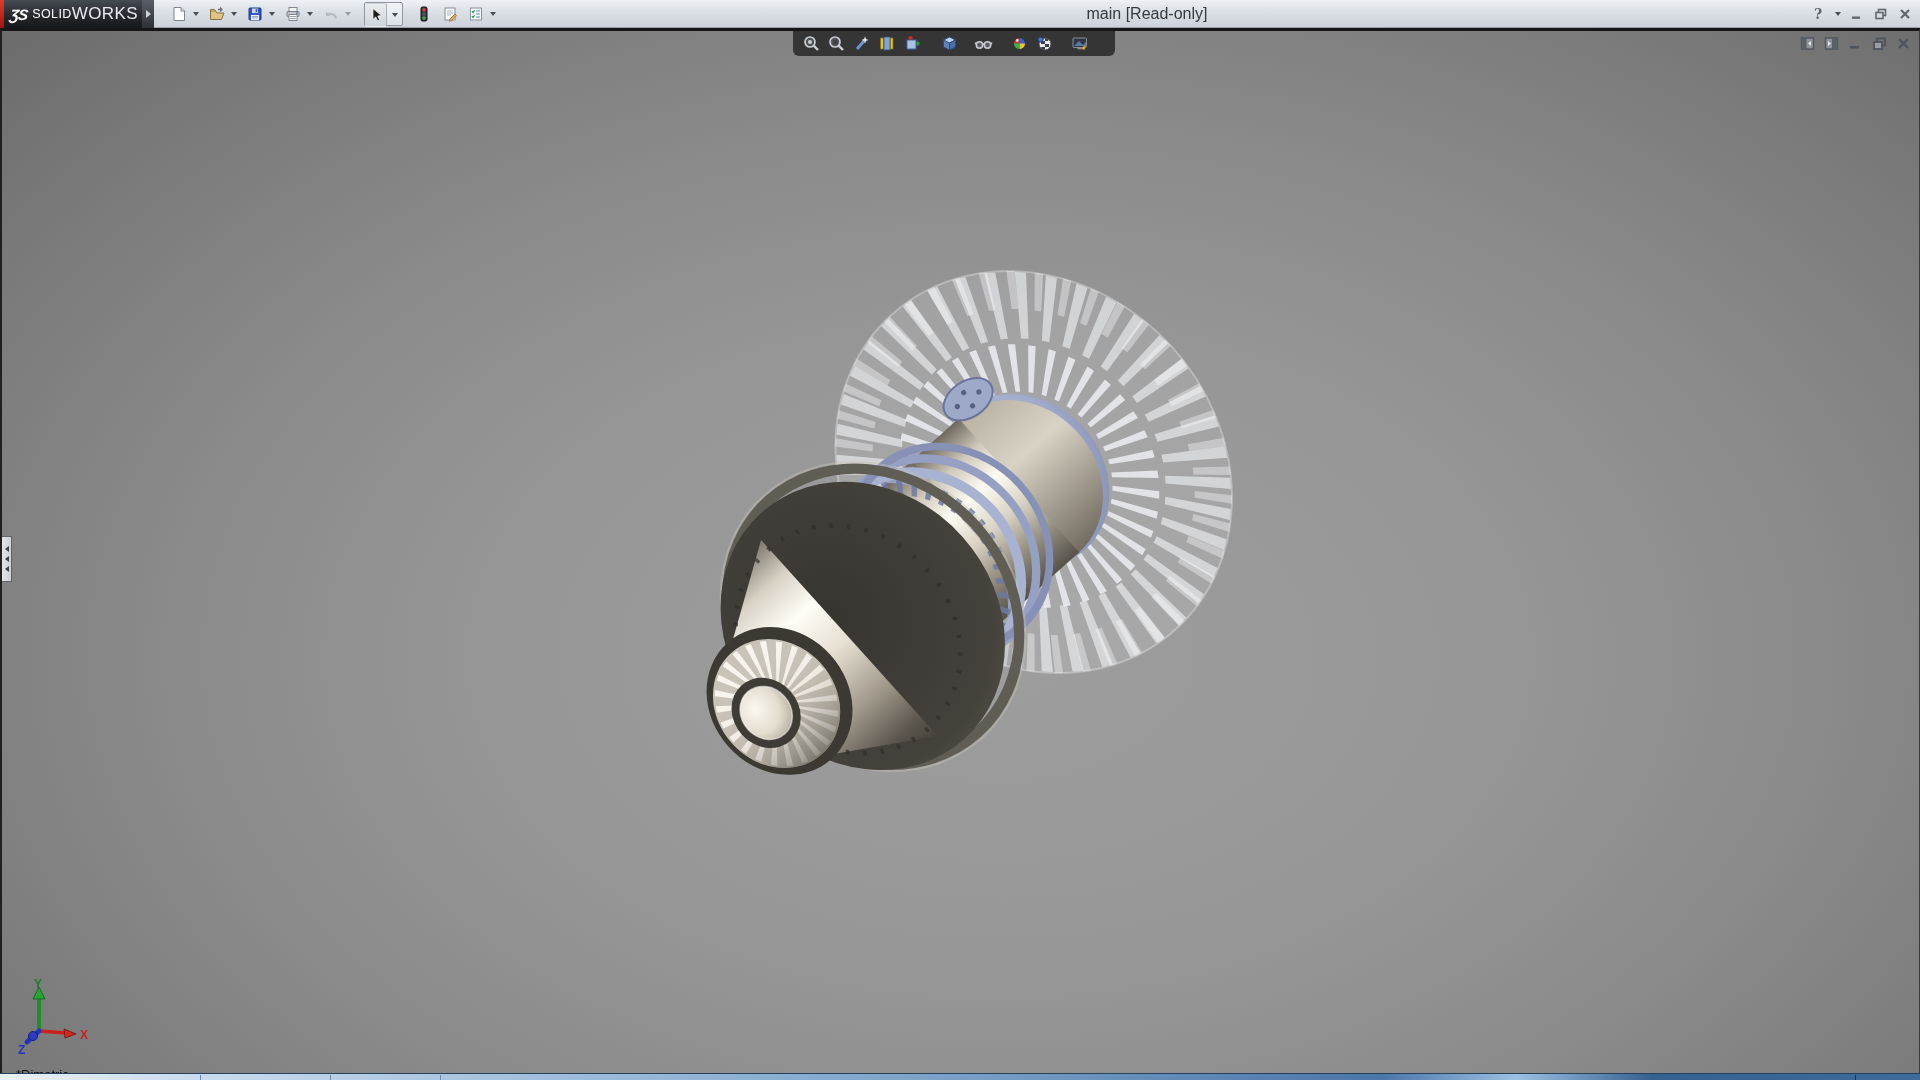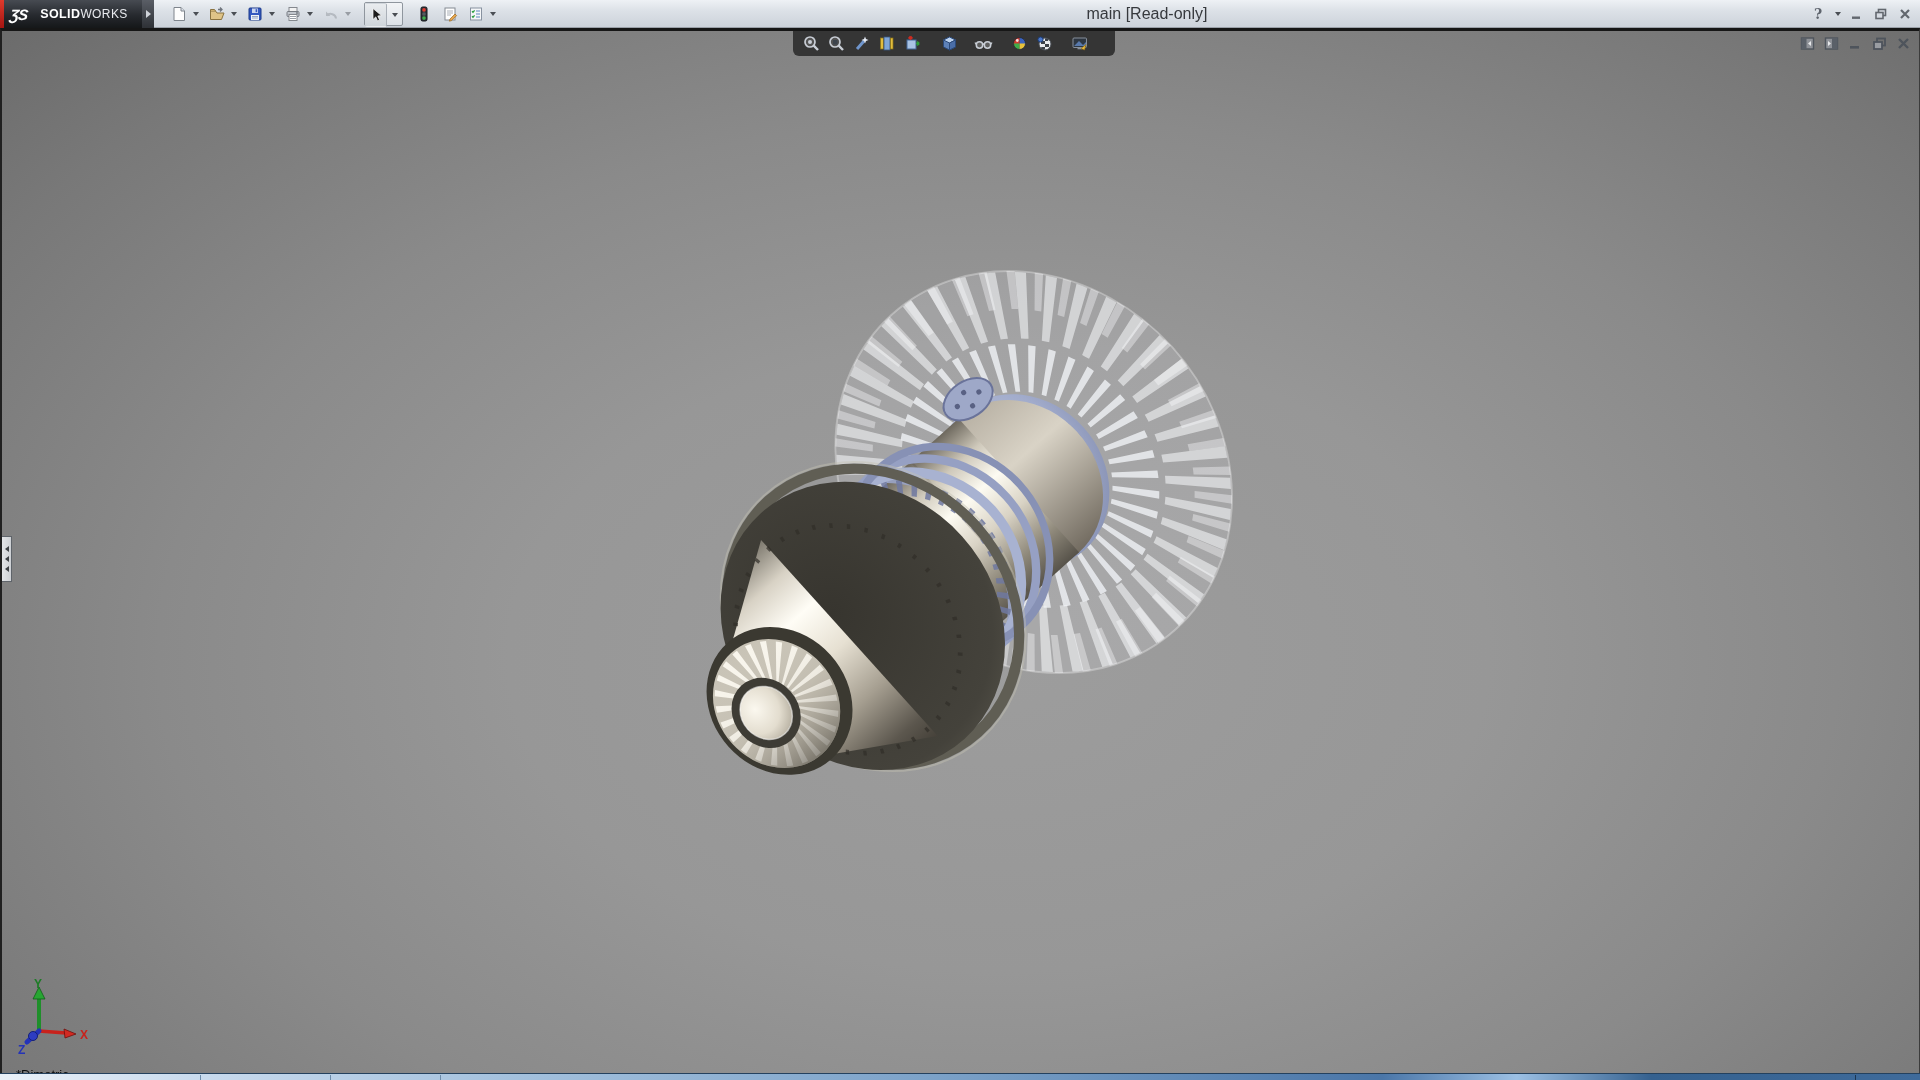--- a/index.html
+++ b/index.html
@@ -15,22 +15,22 @@
   }
   .logo-band{
     position:absolute; left:0; top:0; width:142px; height:28px;
     background:linear-gradient(180deg,#474b52 0%,#26292e 55%,#151719 100%);
     display:flex; align-items:center; padding-left:10px; color:#fff;
   }
   .logo-red{ position:absolute; left:0; top:0; width:4px; height:28px;
     background:linear-gradient(180deg,#e03a2c,#a31512); }
   .logo-glyph{ font-style:italic; font-weight:bold; font-size:15px;
     letter-spacing:-1px; margin-right:5px; transform:skewX(-8deg); }
-  .logo-bold{ font-weight:bold; font-size:12.5px; letter-spacing:.4px;margin-left:8px; }
-  .logo-light{ font-weight:normal; font-size:12px; letter-spacing:.4px; color:#e8eaee; }
+  .logo-bold{ font-weight:normal; font-size:12.5px; letter-spacing:.4px; }
+  .logo-light{ font-weight:normal; font-size:17px; letter-spacing:.4px; color:#e8eaee; }
   .menu-flyout{
     position:absolute; left:142px; top:0; width:12px; height:28px;
     background:linear-gradient(180deg,#5a5e66,#2e3136);
     display:flex; align-items:center; justify-content:center; cursor:pointer;
   }
   .menu-flyout i{ width:0;height:0;border-left:5px solid #cfd3d9;
     border-top:4px solid transparent;border-bottom:4px solid transparent; display:block;}
 
   .qat{ position:absolute; left:168px; top:0; height:28px; display:flex; align-items:center; }
   .tbtn{ width:22px; height:24px; display:flex; align-items:center; justify-content:center;

